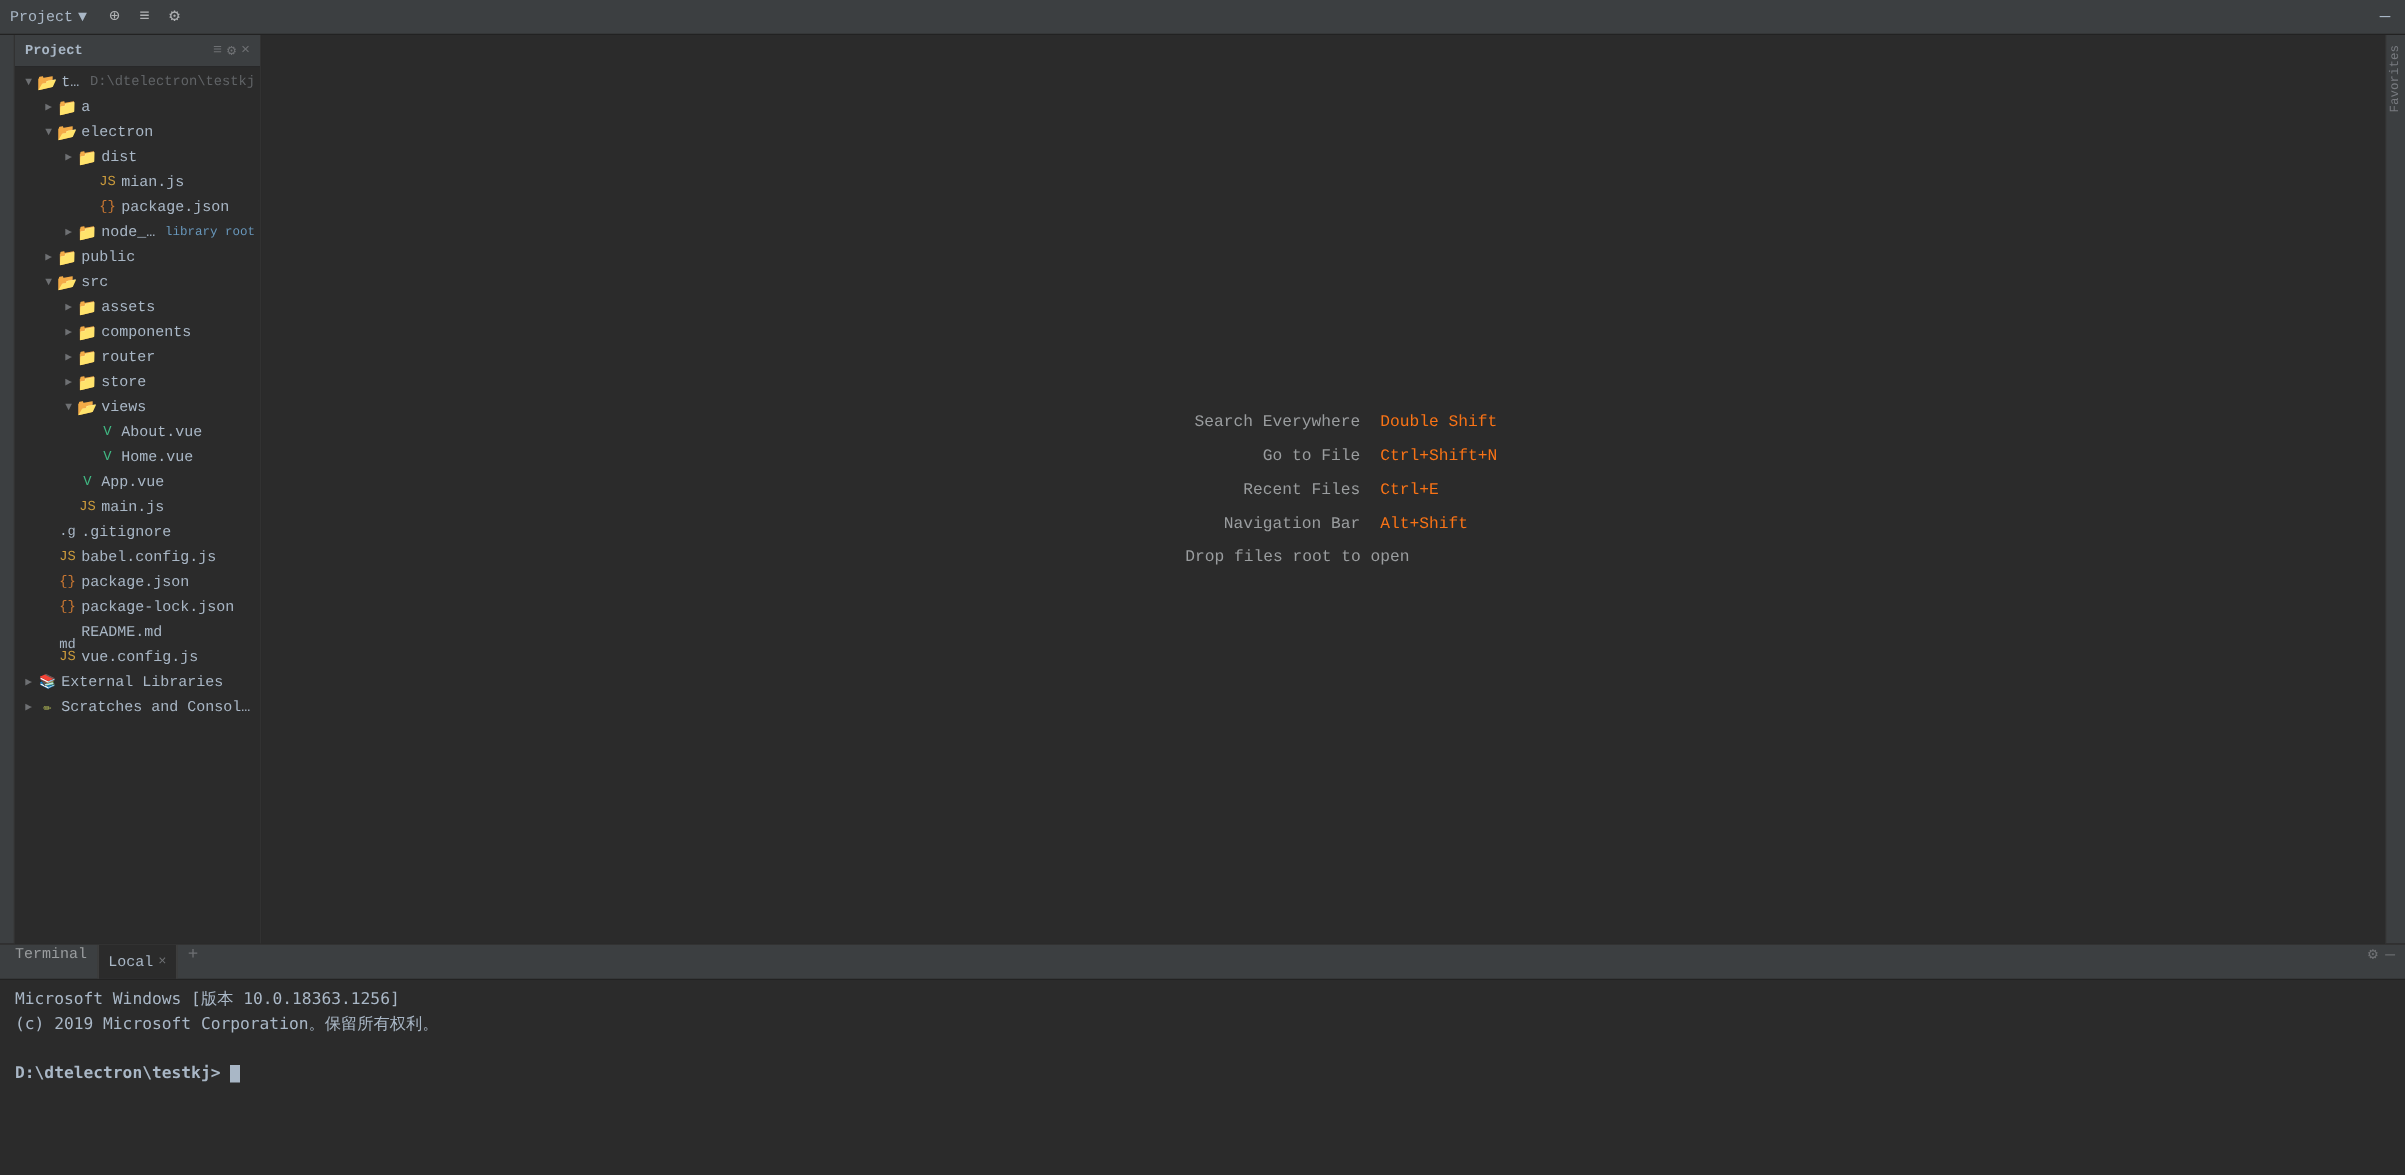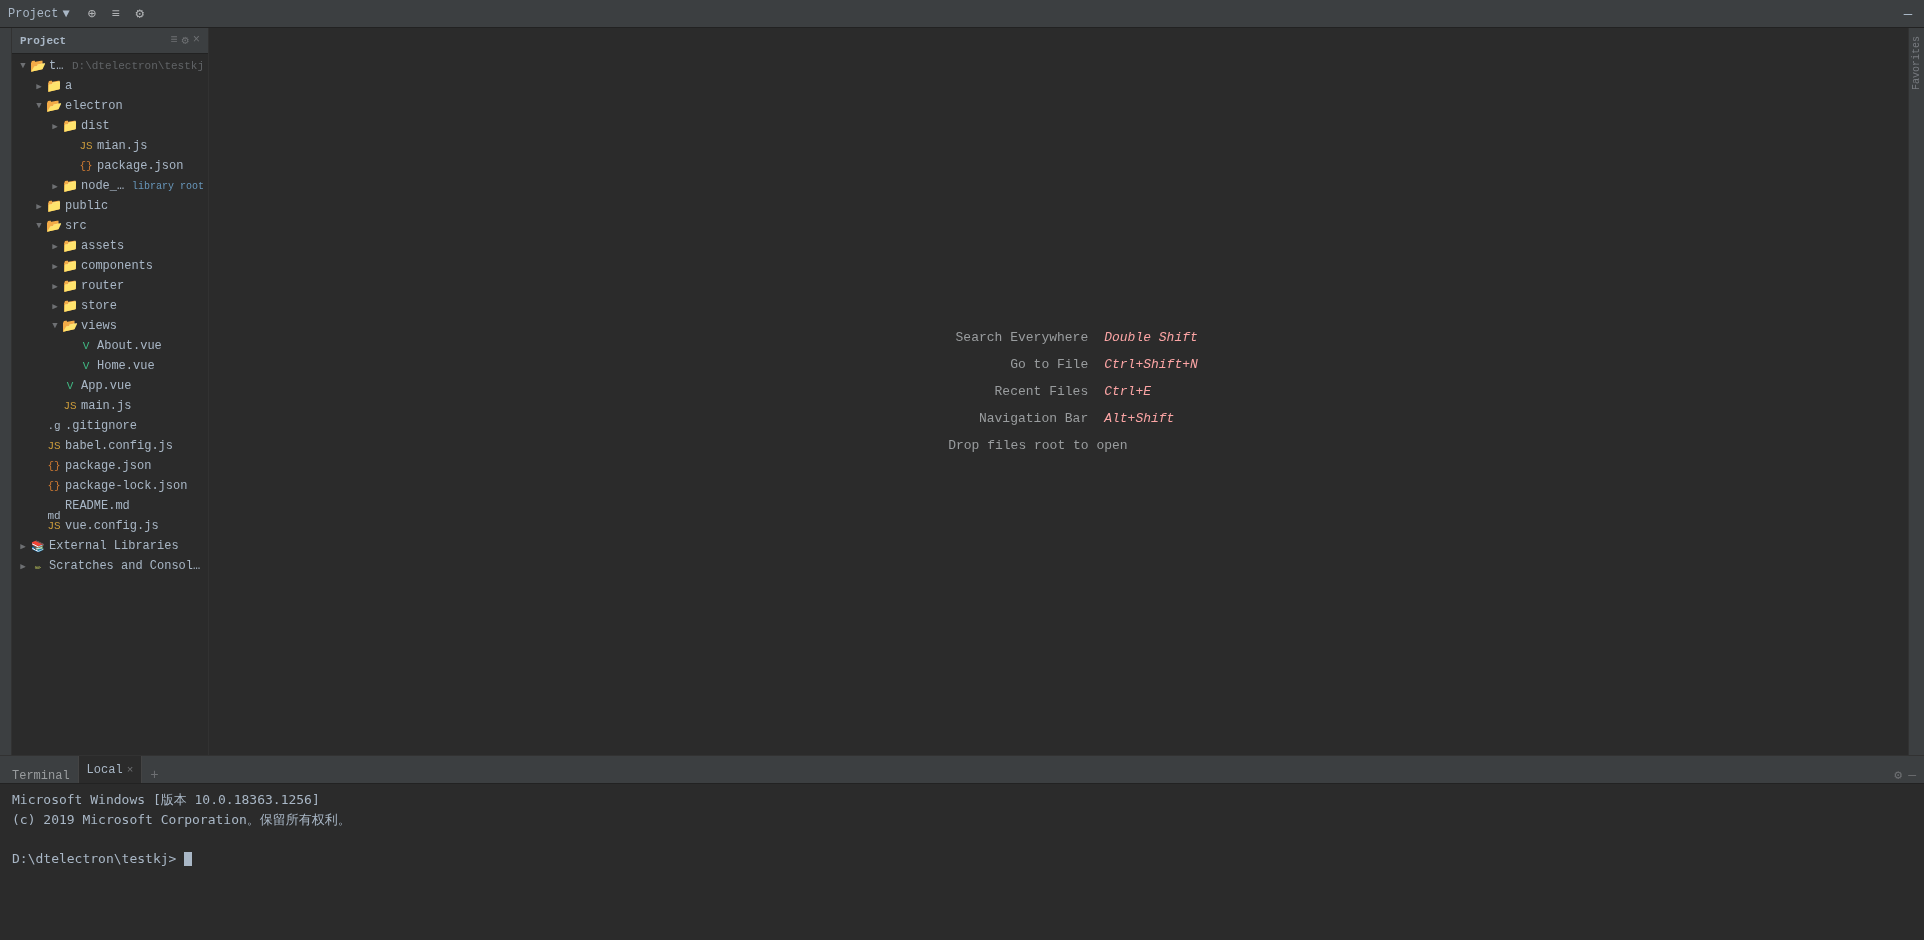--- a/index.html
+++ b/index.html
@@ -220,23 +220,22 @@
       gap: 16px;
       margin-left: 29px;
     }
     .welcome-label {
       color: #9a9d9f;
       font-size: 13px;
       width: 140px;
       text-align: right;
     }
     .welcome-shortcut {
-      color: #fca5a5;
+      color: #f97316;
       font-size: 13px;
-      font-style: italic;
     }
     .welcome-drop {
       color: #9a9d9f;
       font-size: 13px;
     }
 
     
     .right-strip {
       width: 16px;
       background: #3c3f41;
@@ -261,21 +260,21 @@
       background: #2b2b2b;
       border-top: 1px solid #323232;
       display: flex;
       flex-direction: column;
       flex-shrink: 0;
     }
     .terminal-tabs {
       height: 28px;
       background: #3c3f41;
       display: flex;
-      align-items: flex-end;
+      align-items: flex-start;
       padding: 0 8px;
       border-bottom: 1px solid #222;
       gap: 4px;
     }
     .terminal-tab-label {
       font-size: 12px;
       color: #9a9d9f;
       padding: 0 4px;
     }
     .terminal-tab {
@@ -314,20 +313,21 @@
       font-family: 'Consolas', monospace;
       font-size: 13px;
       color: #a9b7c6;
       overflow-y: auto;
     }
     .terminal-content .line {
       line-height: 1.5;
     }
     .terminal-prompt {
       color: #a9b7c6;
+      font-weight: bold;
     }
     .terminal-cursor {
       display: inline-block;
       width: 8px;
       height: 14px;
       background: #a9b7c6;
       vertical-align: text-bottom;
       animation: blink 1s step-end infinite;
     }
     @keyframes blink {

